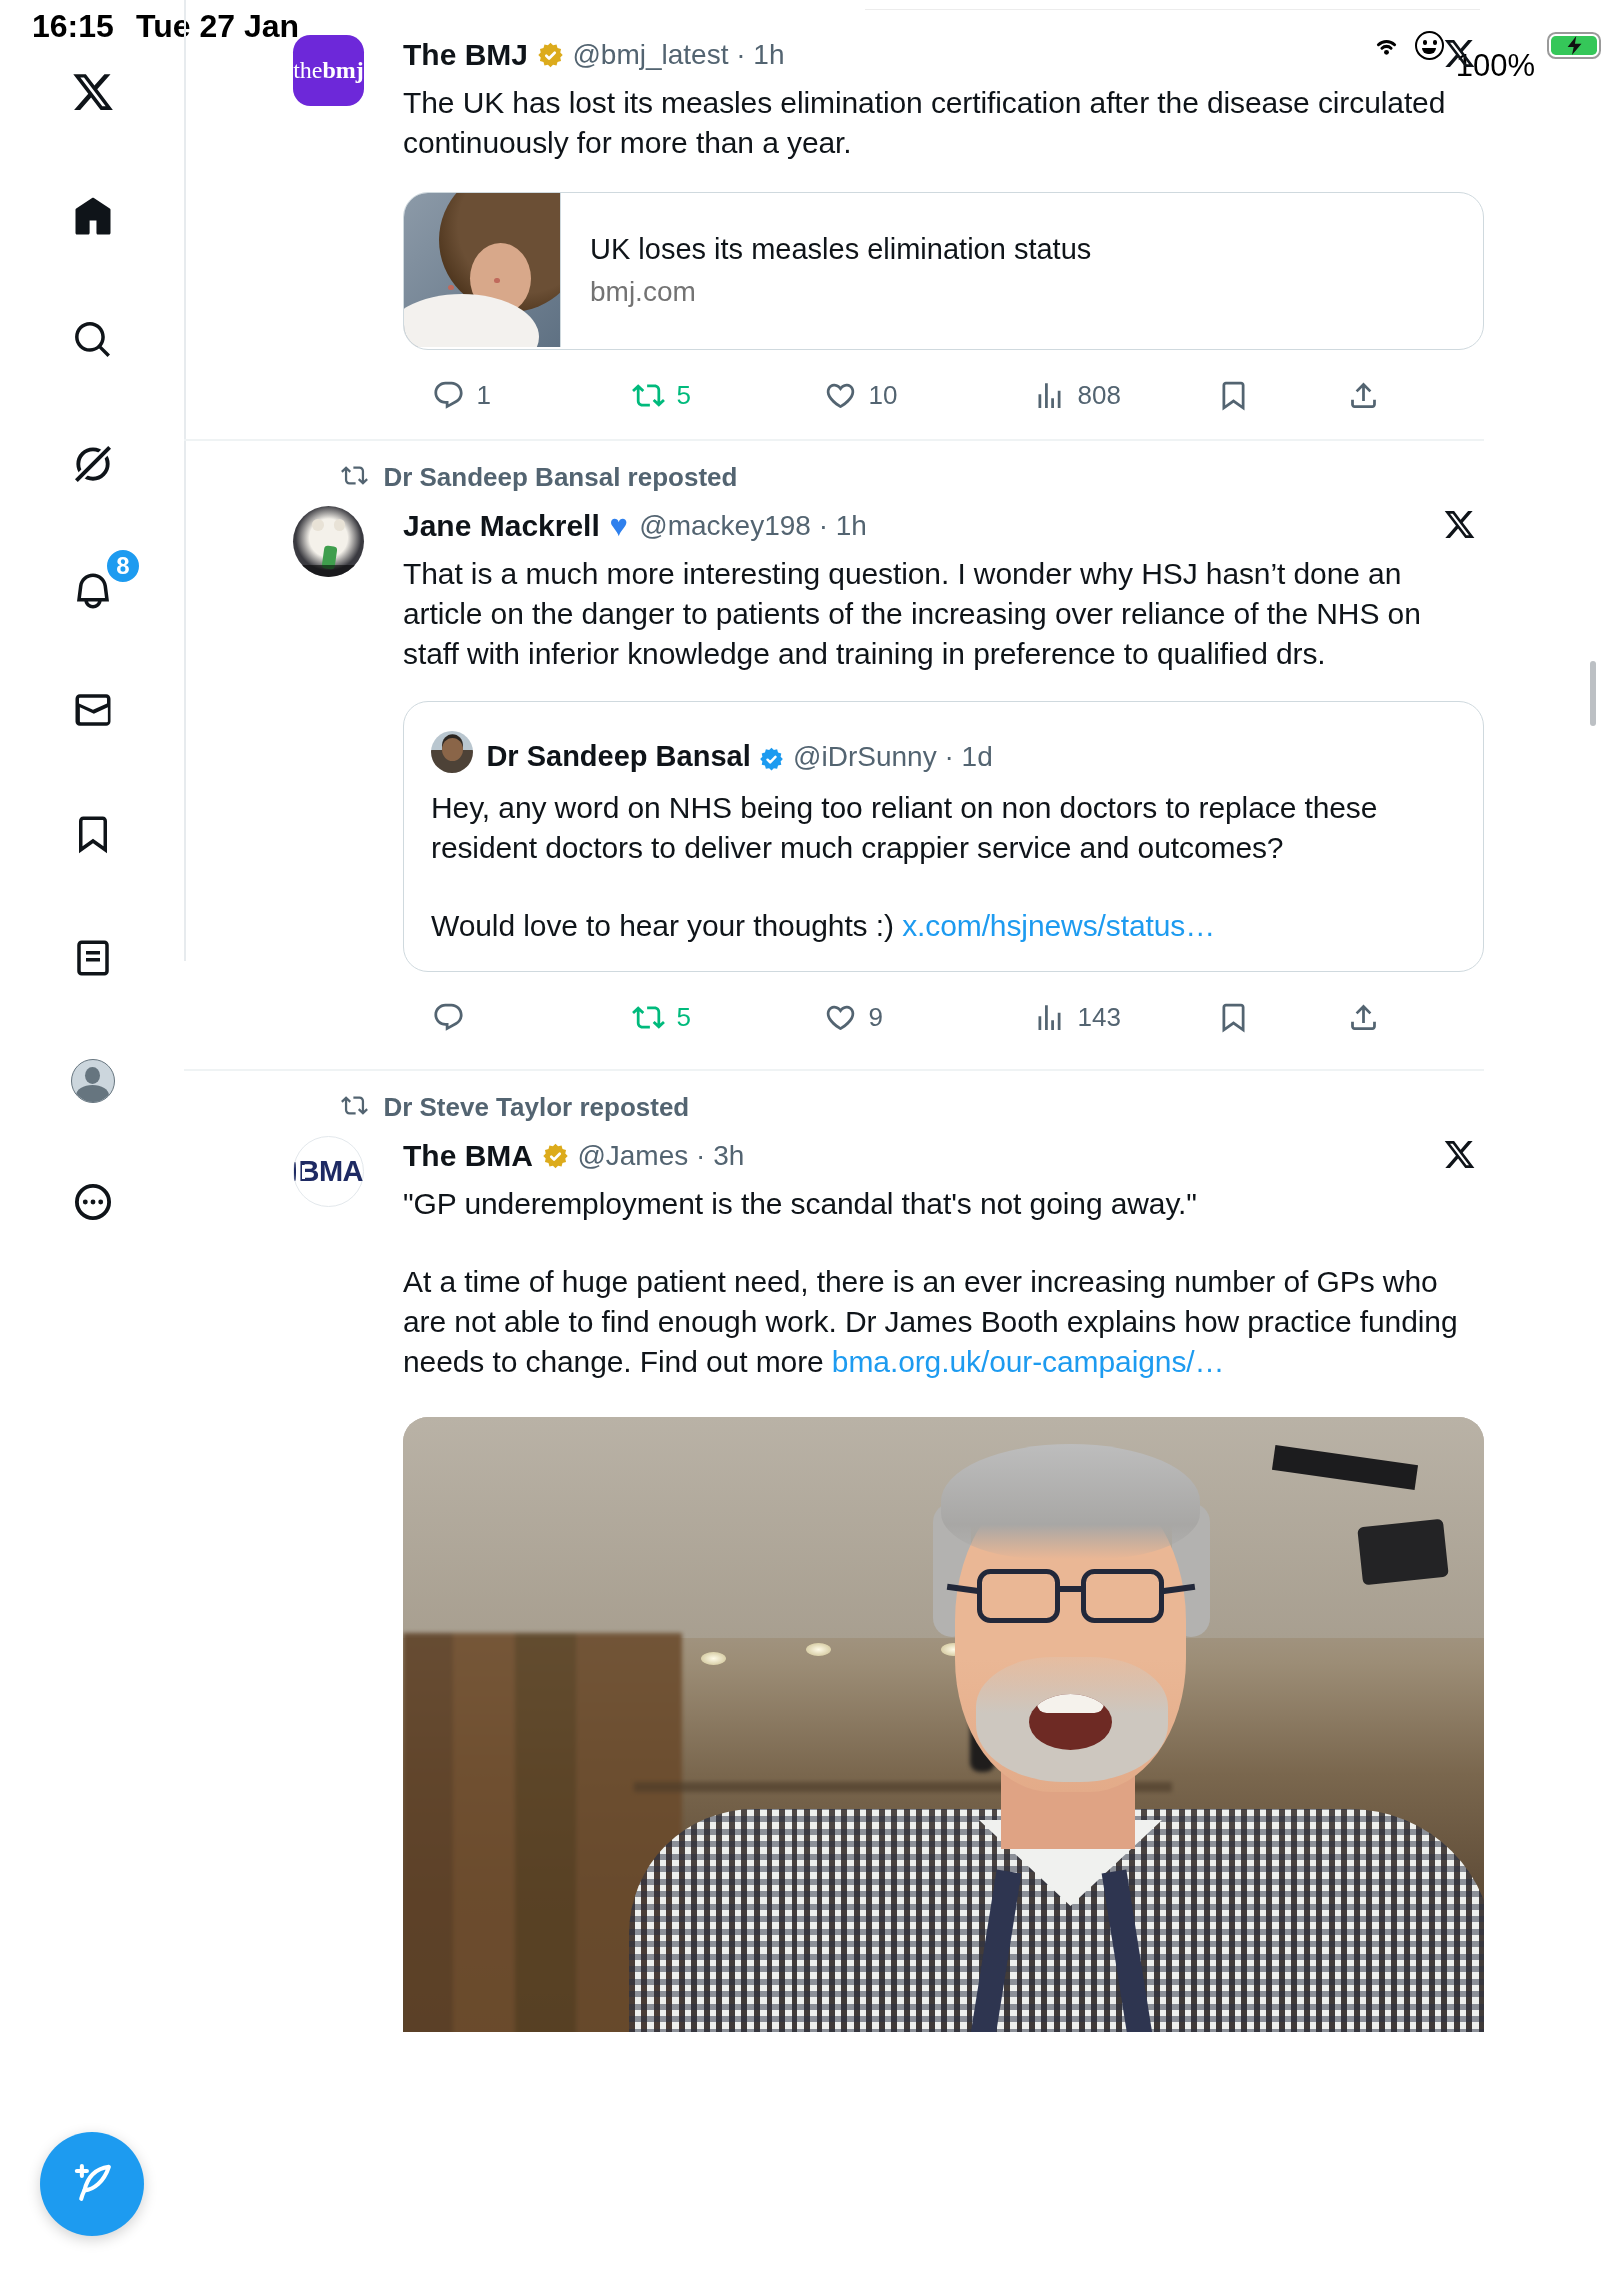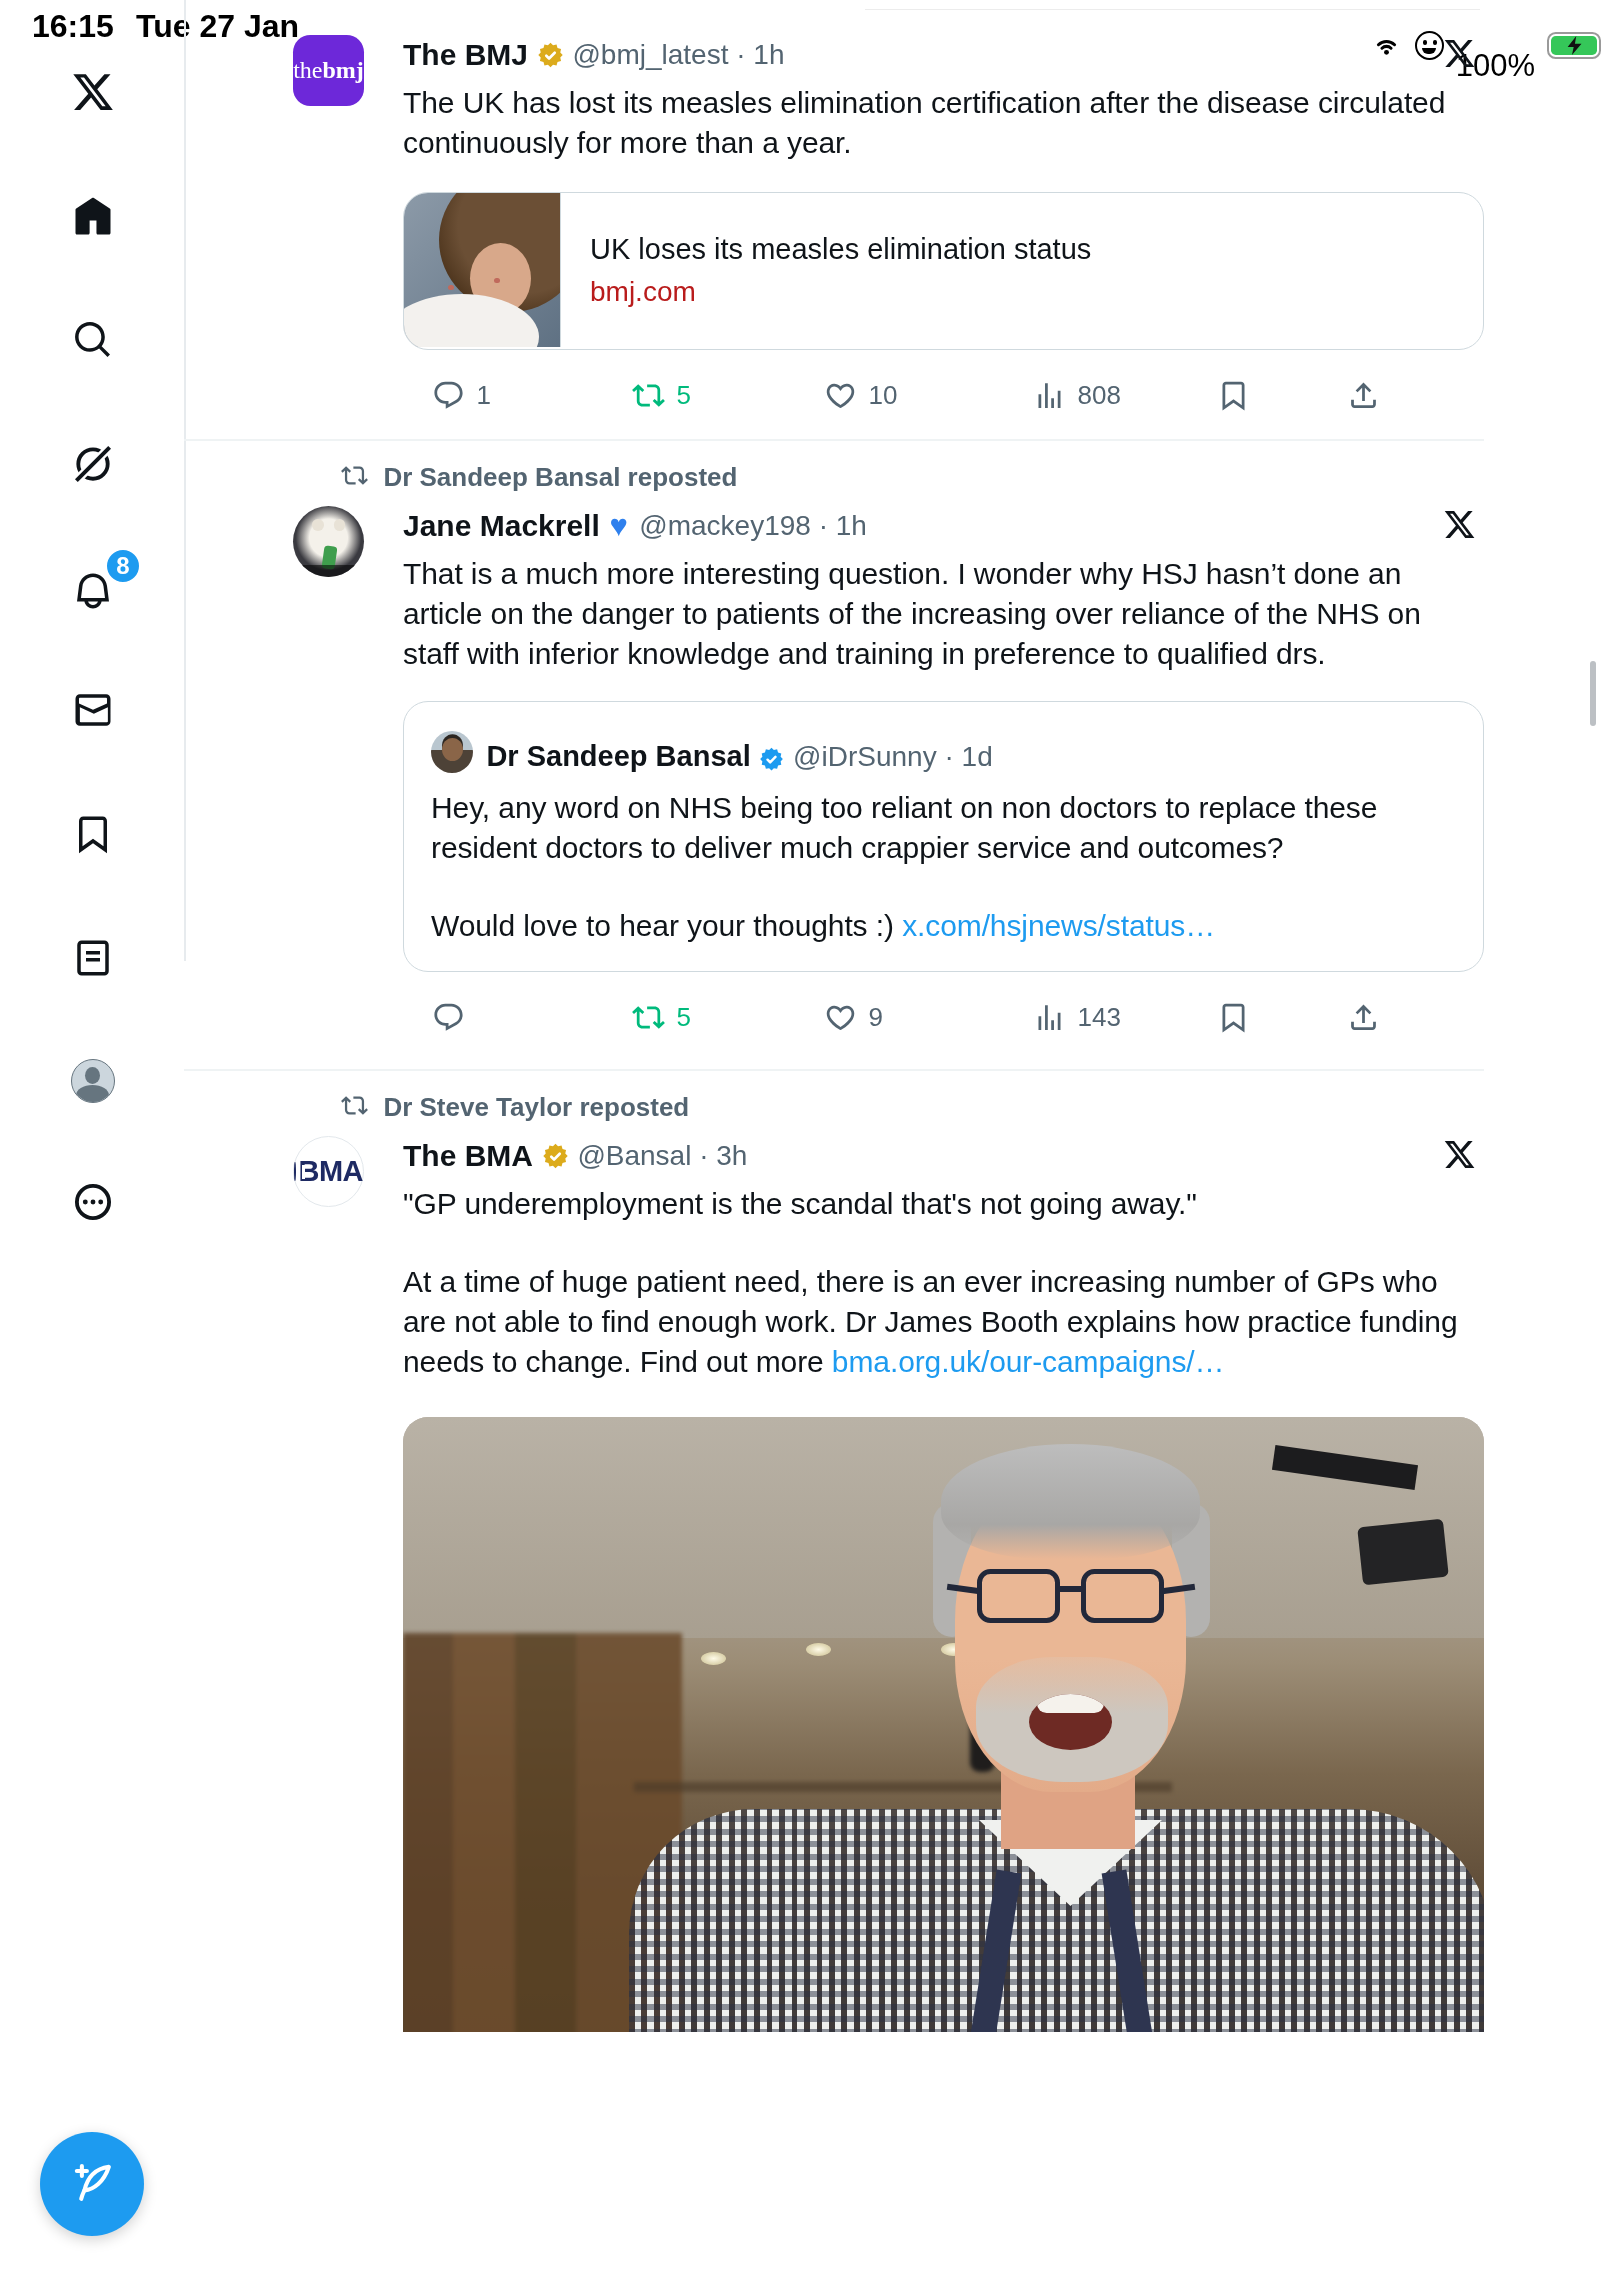--- a/index.html
+++ b/index.html
@@ -78,21 +78,21 @@
     box-sizing:border-box;display:flex;overflow:hidden;background:#fff;}
   .lc-img{flex:none;width:156px;height:154px;border-right:1.9px solid #cfd9de;position:relative;
     background:linear-gradient(135deg,#8c9aa8 0%,#5f7183 100%);overflow:hidden;}
   .lc-img .hair{position:absolute;right:-23px;top:-25px;width:144px;height:144px;border-radius:50%;
     background:radial-gradient(circle at 60% 40%,#6b4f35 0 55%,#50371f 75%);}
   .lc-img .skin{position:absolute;right:29px;top:50px;width:61px;height:71px;border-radius:50%;background:#d8a88a;}
   .lc-img .spot{position:absolute;width:5.8px;height:5.8px;border-radius:50%;background:#c06a5c;}
   .lc-img .shirt{position:absolute;left:-19px;bottom:-33px;width:154px;height:86px;border-radius:50%;background:#f3f1ee;}
   .lc-text{display:flex;flex-direction:column;justify-content:center;padding-left:29px;gap:9.6px;}
   .lc-title{font-size:29px;color:#0f1419;}
-  .lc-domain{font-size:28px;color:#b91c1c;}
+  .lc-domain{font-size:28px;color:#737373;}
   
   .quote-card{margin-top:27px;width:1081px;border:1.9px solid #cfd9de;border-radius:25px;box-sizing:border-box;
     padding:25px 27px;background:#fff;}
   .q-header{display:flex;align-items:flex-end;height:46px;white-space:nowrap;}
   .q-name{font-size:29px;font-weight:700;}
   .q-badge{width:27px;height:27px;margin:0 7.7px;flex:none;}
   
   .actions{display:flex;align-items:center;margin-top:29px;padding-left:29px;width:1052px;}
   .act{display:flex;align-items:center;color:#536471;}
   .act .cnt{font-size:26px;margin-left:11.5px;color:#536471;}
@@ -432,21 +432,21 @@
         </div>
         <div class="tweet-content">
           <div class="name-row">
             <span class="disp-name">The BMA</span>
             <span class="v-badge">
               <svg width="29" height="29" viewBox="0 0 24 24">
                   <path fill="#dcab1c" d="M12 1.5l2.1 2 2.9-.6.8 2.9 2.9.8-.6 2.9 2 2.1-2 2.1.6 2.9-2.9.8-.8 2.9-2.9-.6-2.1 2-2.1-2-2.9.6-.8-2.9-2.9-.8.6-2.9-2-2.1 2-2.1-.6-2.9 2.9-.8.8-2.9 2.9.6z"></path>
                   <path d="M8.5 12.2l2.3 2.3 4.7-4.8" fill="none" stroke="#fff" stroke-width="2.2" stroke-linecap="round" stroke-linejoin="round"></path>
                 </svg>
             </span>
-            <span class="meta">@Bansal · 3h</span>
+            <span class="meta">@James · 3h</span>
             <span class="x-corner"><svg width="33" height="33" viewBox="0 0 24 24" fill="#0f1419">
                   <path d="M18.244 2.25h3.308l-7.227 8.26 8.502 11.24H16.17l-5.214-6.817L4.99 21.75H1.68l7.73-8.835L1.254 2.25H8.08l4.713 6.231zm-1.161 17.52h1.833L7.084 4.126H5.117z"></path>
                 </svg></span>
           </div>
           <p class="body-p">"GP underemployment is the scandal that's not going away."</p>
           <p class="body-p gap"><span>At a time of huge patient need, there is an ever increasing number of GPs who are not able to find enough work. Dr James Booth explains how practice funding needs to change. Find out more </span><a class="t-link">bma.org.uk/our-campaigns/…</a></p>
           <div class="video-card vc">
             <span class="ceil"></span>
             <span class="truss1"></span>
               <span class="truss2"></span>

